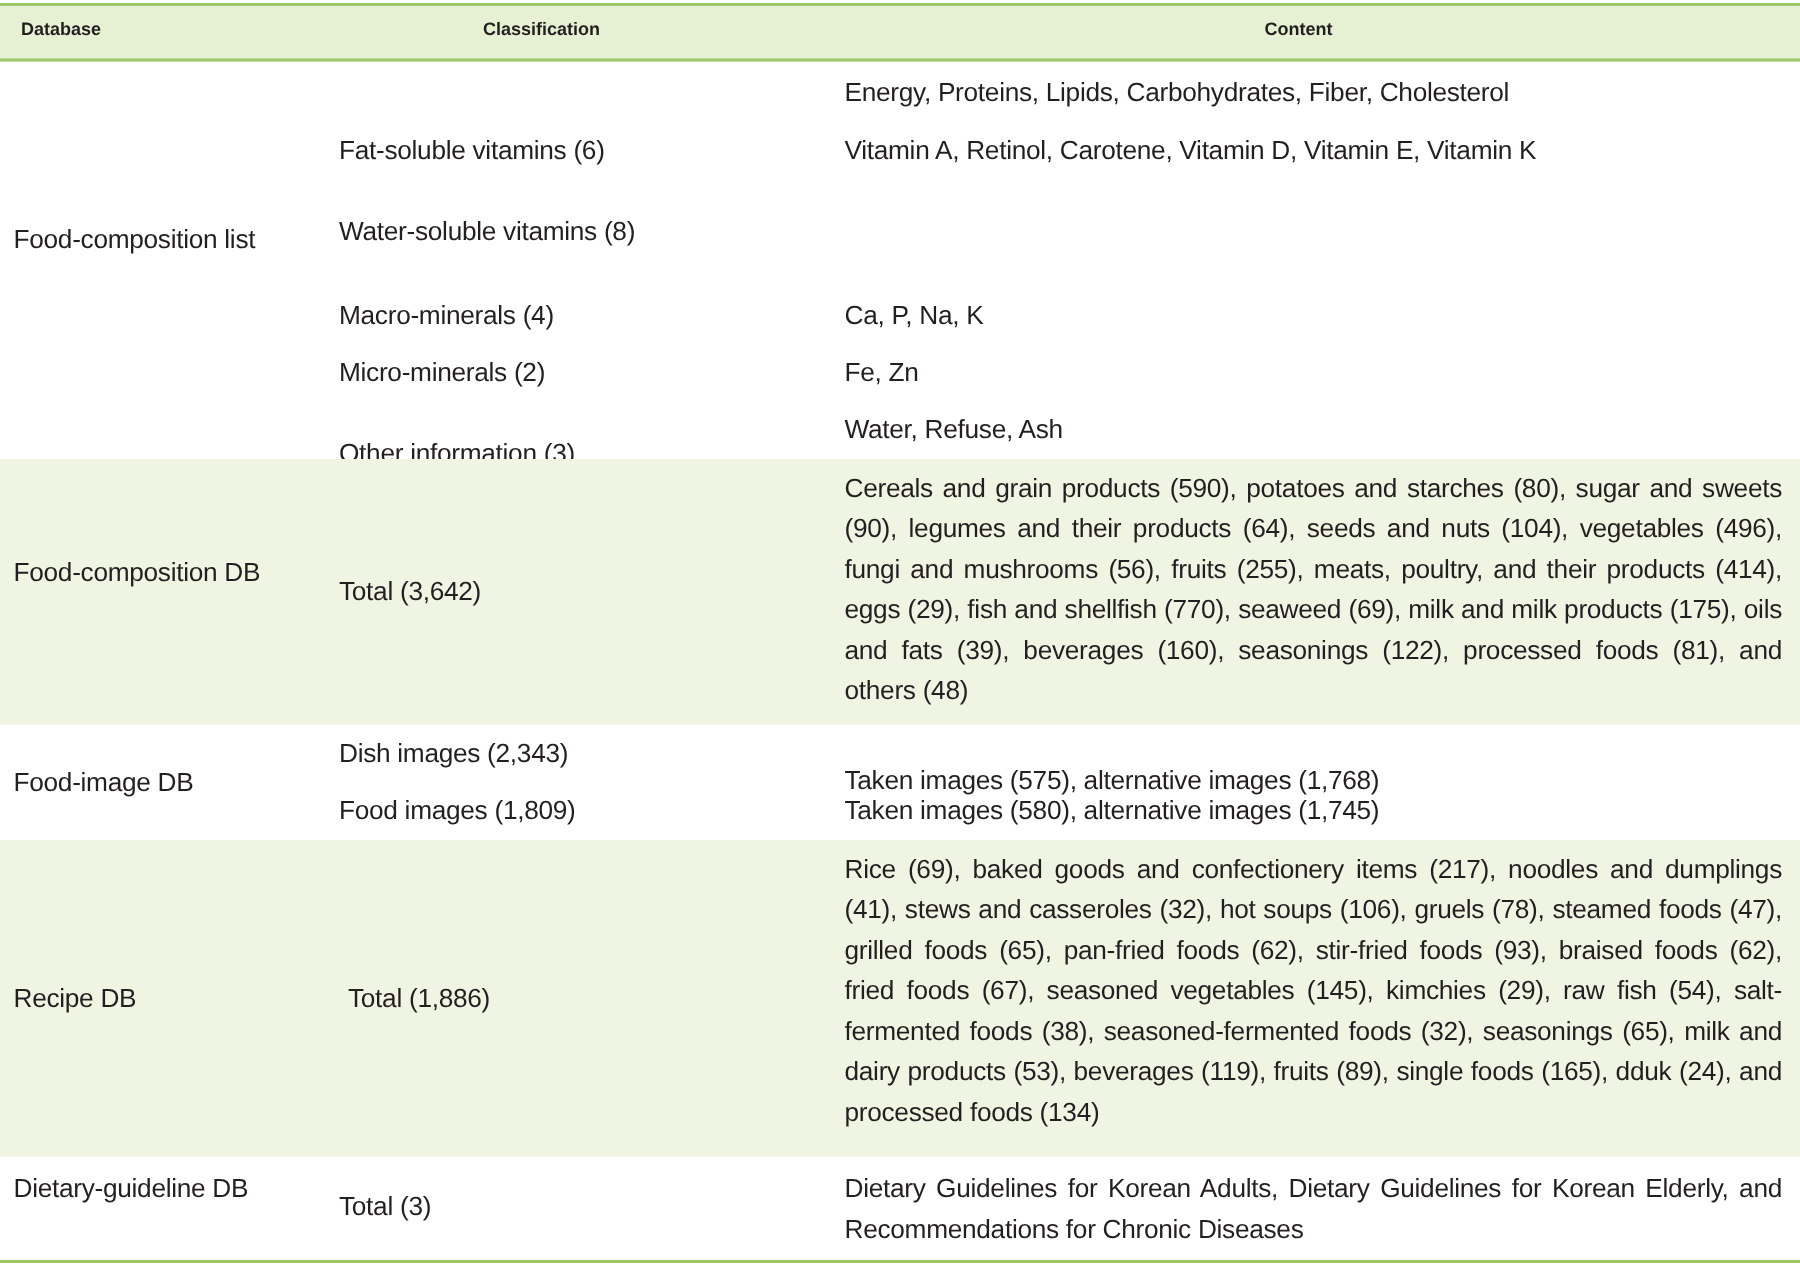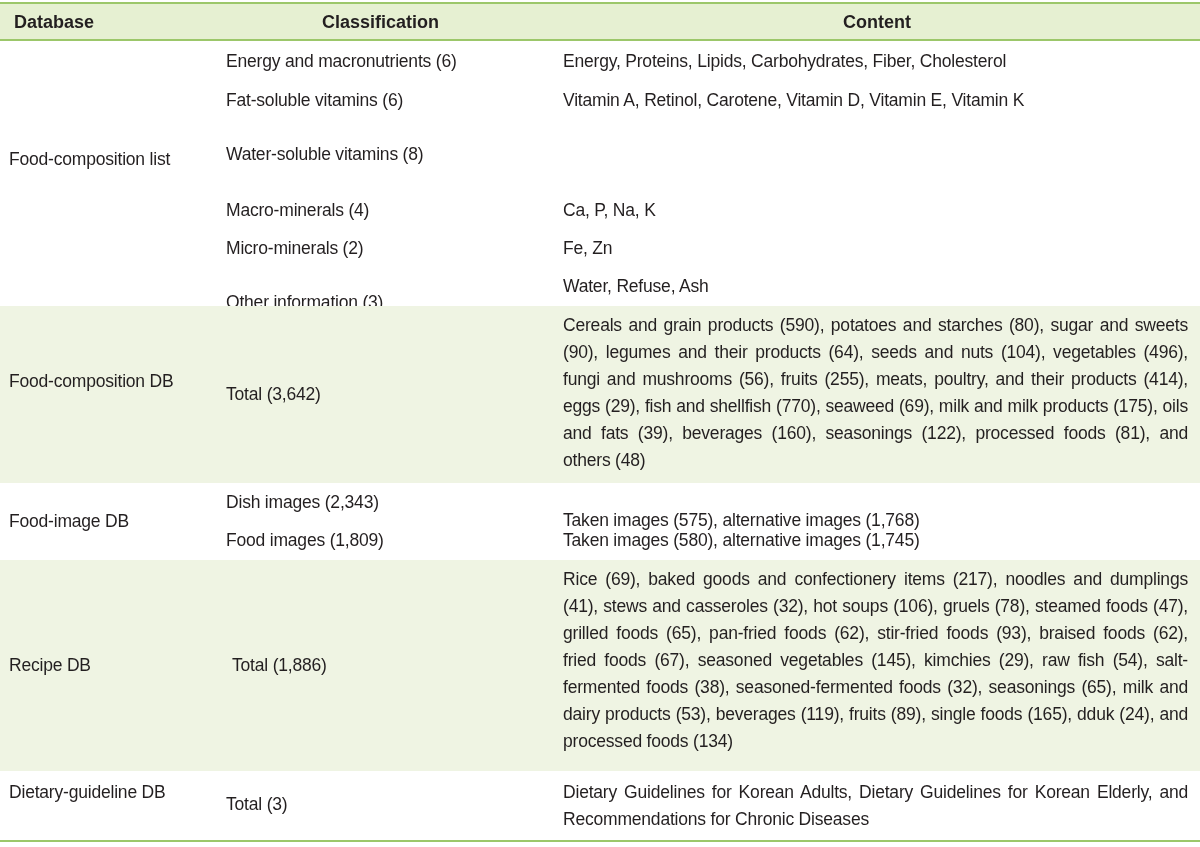--- a/index.html
+++ b/index.html
@@ -1,18 +1,18 @@
 <!DOCTYPE html>
 <html><head>
 <meta charset="utf-8">
 <style>
   html, body { margin: 0; padding: 0; background: #ffffff; }
   body { width: 1200px; height: 847px; overflow: hidden; font-family: "Liberation Sans", "DejaVu Sans", sans-serif; color: #231f20; }
   .table { position: relative; width: 1200px; }
-  .hdr { position: absolute; left: 0; top: 2px; width: 1200px; height: 39px; background: #e6f0d2; border-top: 2px solid #9cc76a; border-bottom: 2px solid #9cc76a; box-sizing: border-box; font-weight: bold; font-size: 18px; }
+  .hdr { position: absolute; left: 0; top: 2px; width: 1200px; height: 39px; background: #e6f0d2; border-top: 2px solid #9cc76a; border-bottom: 2px solid #9cc76a; box-sizing: border-box; font-weight: bold; font-size: 12px; }
   .hdr span { position: absolute; top: 8px; }
   .band { position: absolute; left: 0; width: 1200px; }
   .tint { background: #eff4e3; }
   .cell { position: absolute; font-size: 17.5px; line-height: 27px; letter-spacing: -0.2px; }
   .c1 { left: 9px; width: 190px; }
   .c2 { left: 226px; width: 320px; }
   .c3 { left: 563px; width: 625px; text-align: justify; }
   .bottom-rule { position: absolute; left: 0; top: 840px; width: 1200px; height: 2px; background: #9cc76a; }
 </style>
 </head>
@@ -20,21 +20,20 @@
 
 <div class="table">
   <div class="hdr">
     <span style="left:14px">Database</span>
     <span style="left:322px">Classification</span>
     <span style="left:843px">Content</span>
   </div>
 
   <div class="band" style="top:41px;height:264px">
     <div class="cell c1" style="top:105px">Food-composition list</div>
-    <div class="cell c2" style="top:7px">Energy and macronutrients (6)</div>
     <div class="cell c3" style="top:7px">Energy, Proteins, Lipids, Carbohydrates, Fiber, Cholesterol</div>
     <div class="cell c2" style="top:46px">Fat-soluble vitamins (6)</div>
     <div class="cell c3" style="top:46px">Vitamin A, Retinol, Carotene, Vitamin D, Vitamin E, Vitamin K</div>
     <div class="cell c2" style="top:100px">Water-soluble vitamins (8)</div>
     <div class="cell c2" style="top:156px">Macro-minerals (4)</div>
     <div class="cell c3" style="top:156px">Ca, P, Na, K</div>
     <div class="cell c2" style="top:194px">Micro-minerals (2)</div>
     <div class="cell c3" style="top:194px">Fe, Zn</div>
     <div class="cell c2" style="top:248px">Other information (3)</div>
     <div class="cell c3" style="top:232px">Water, Refuse, Ash</div>

